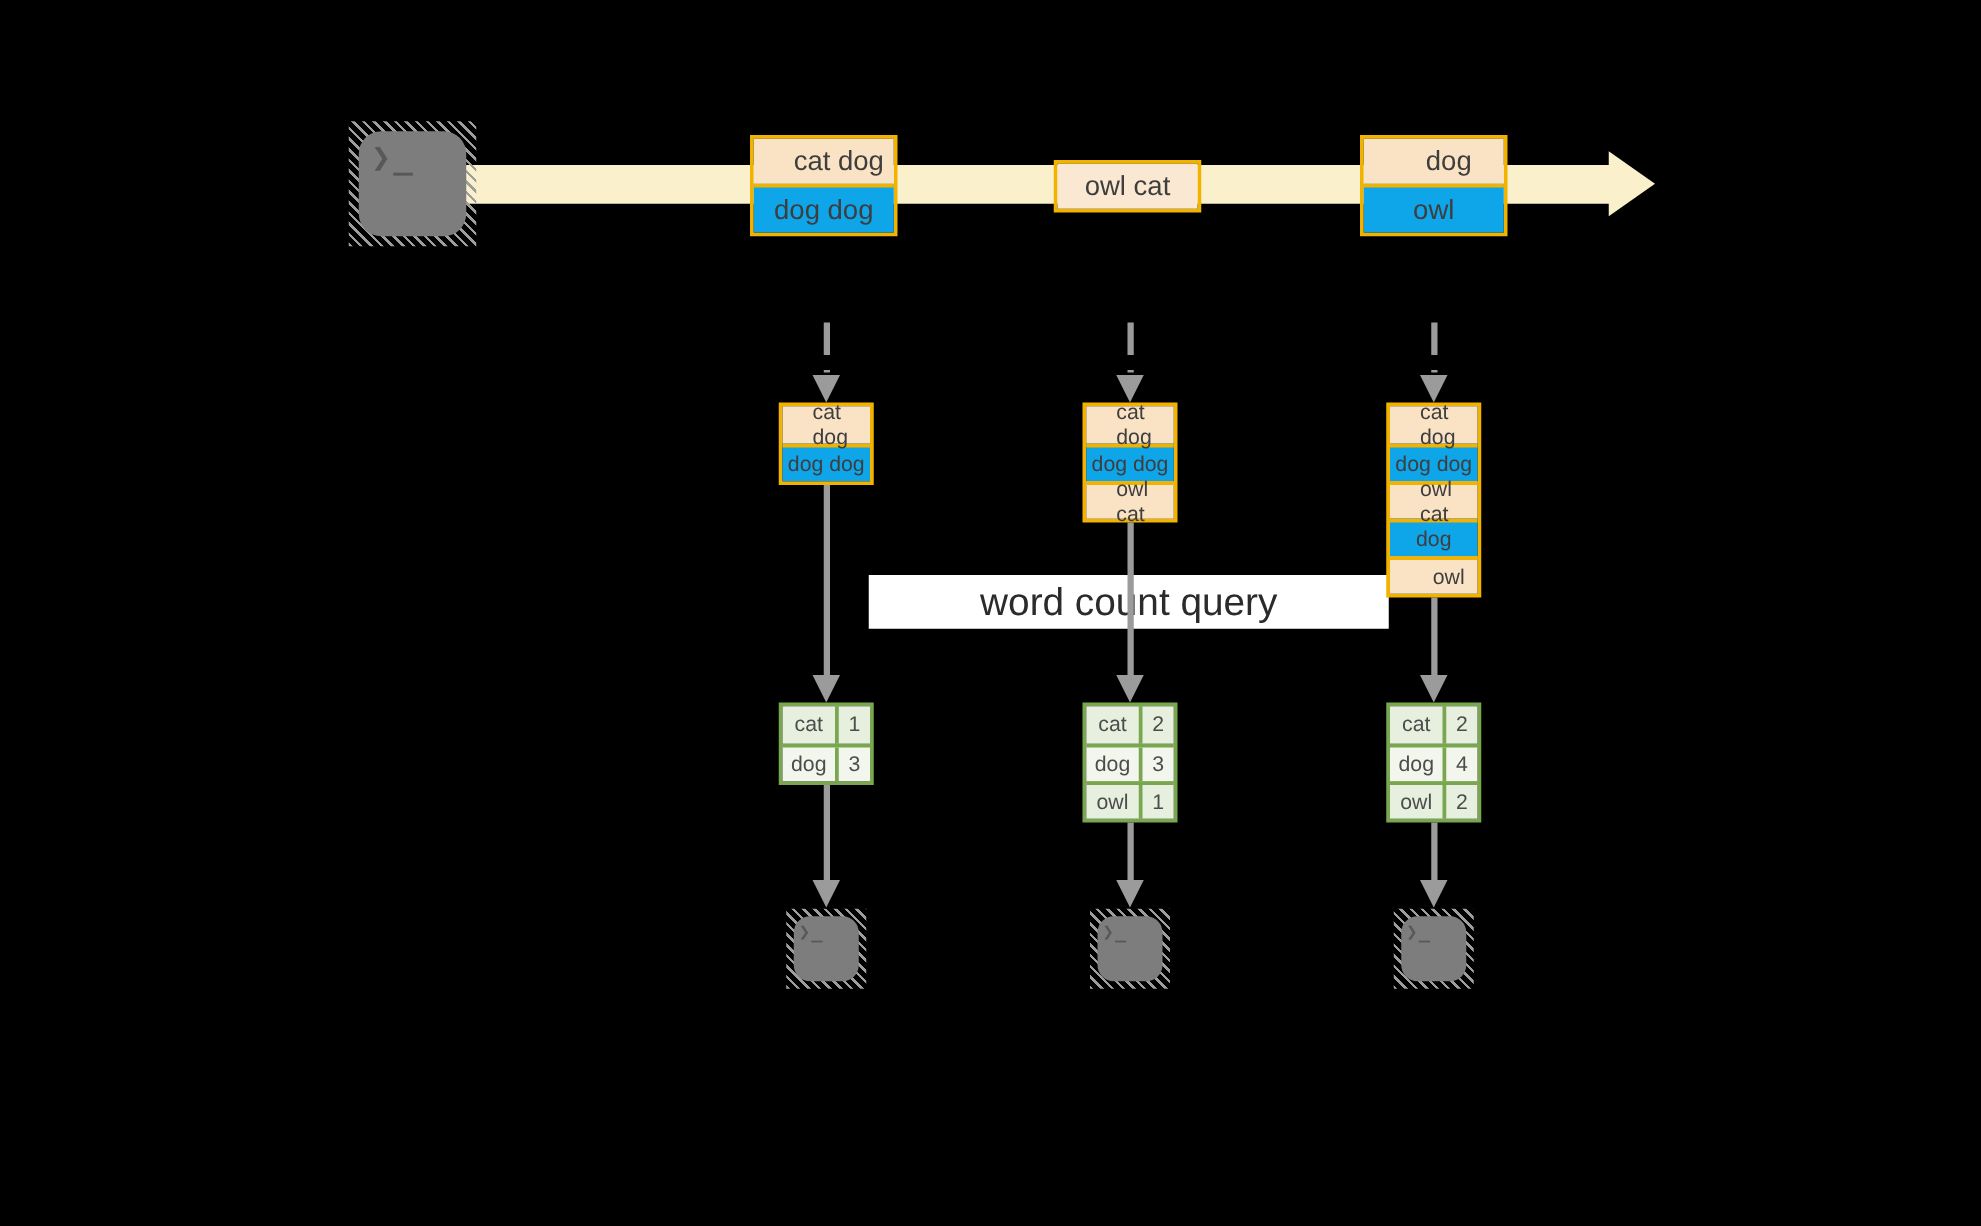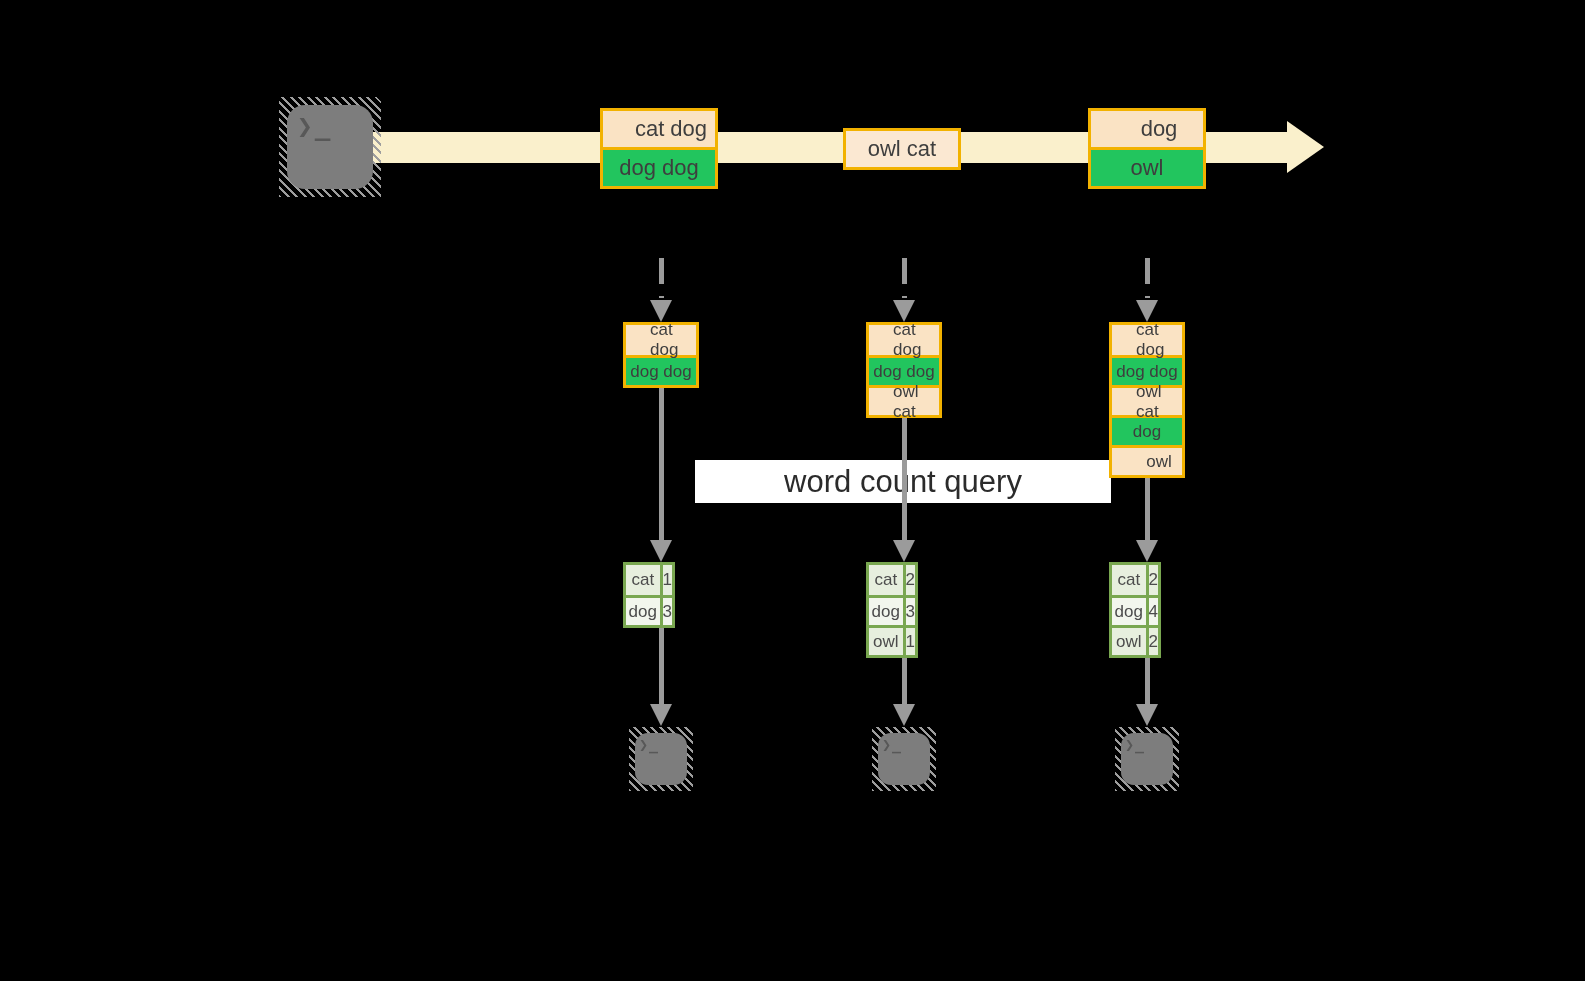--- a/index.html
+++ b/index.html
@@ -26,36 +26,36 @@
   .term-top .term-glyph { left: 18px; top: 14px; font-size: 26px; }
   .term-sm { width: 64px; height: 64px; top: 727px; }
   .term-sm .term-inner { inset: 6px; border-radius: 13px; }
   .term-sm .term-glyph { left: 10px; top: 9px; font-size: 15px; letter-spacing: 1px; }
   
   .ebox { position: absolute; width: 118px; border: 3px solid #F2B200; z-index: 3; }
   .erow { height: 36px; display: flex; align-items: center; justify-content: center;
     font-size: 22px; color: #3e3e3e; }
   .erow + .erow { height: 39px; border-top: 3px solid #F2B200; }
   .fill-dark  { background: #FAE3C4; padding-left: 24px; }
-  .fill-light { background: #22c55e; text-align: center; }
+  .fill-light { background: #0ea5e9; text-align: center; }
   .fill-mid   { background: #FBE8D2; }
   
   .vdash { position: absolute; width: 5px; z-index: 2;
     background-image: repeating-linear-gradient(to bottom, #9b9b9b 0 26px, transparent 26px 38px); }
   .vline { position: absolute; width: 5px; background: #9b9b9b; z-index: 2; }
   .tri { position: absolute; width: 0; height: 0; z-index: 2;
     border-left: 11px solid transparent; border-right: 11px solid transparent;
     border-top: 22px solid #9b9b9b; }
   
   .stack { position: absolute; width: 76px; border: 3px solid #F2B200; z-index: 3; top: 322px; }
   .srow { height: 30px; display: flex; align-items: center; justify-content: center;
     font-size: 17px; color: #3e3e3e; }
   .srow + .srow { border-top: 3px solid #F2B200; }
   
-  .gtable { position: absolute; width: 52px; border: 3px solid #79A750; z-index: 3; top: 562px; }
+  .gtable { position: absolute; width: 76px; border: 3px solid #79A750; z-index: 3; top: 562px; }
   .grow { display: flex; height: 30px; }
   .grow + .grow { border-top: 3px solid #79A750; }
   .gword { width: 45px; border-right: 3px solid #79A750; display: flex;
     align-items: center; justify-content: center; font-size: 17px; color: #4c4c4c; }
   .gnum { flex: 1; display: flex; align-items: center; justify-content: center;
     font-size: 17px; color: #4c4c4c; }
   .g-dark  { background: #E7EFDE; }
   .g-light { background: #F2F6ED; }
   
   .band { position: absolute; left: 695px; top: 460px; width: 416px; height: 43px;

